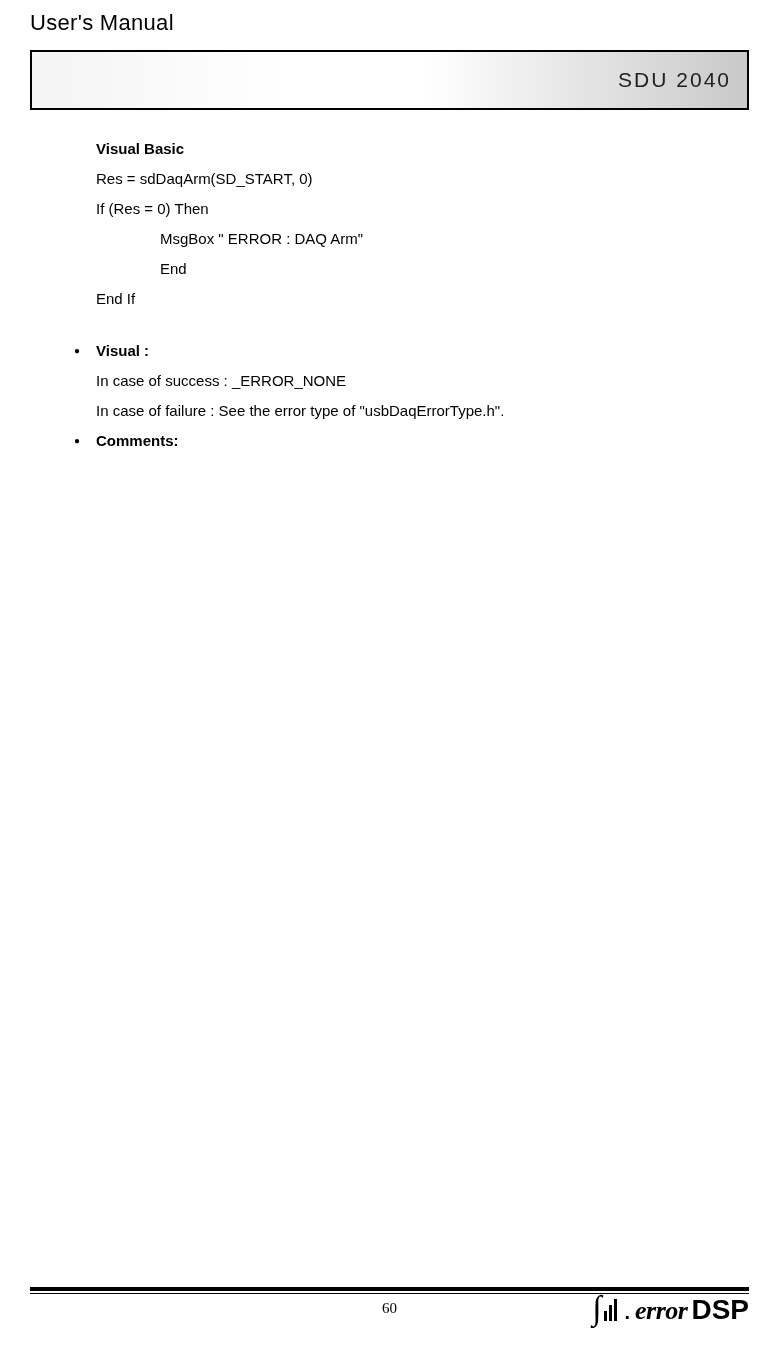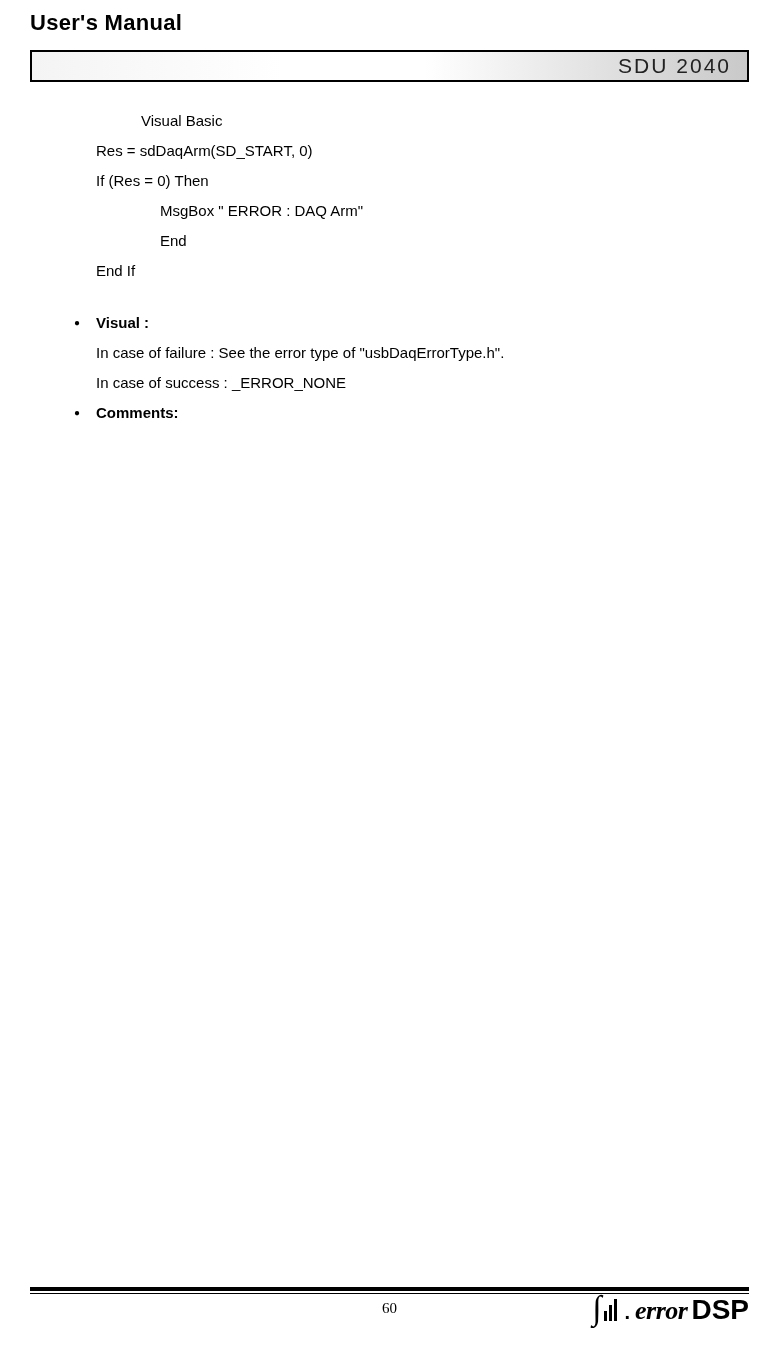--- a/index.html
+++ b/index.html
@@ -11,27 +11,27 @@
       width: 779px;
       height: 1356px;
       background: #ffffff;
       font-family: Arial, Helvetica, sans-serif;
       color: #000000;
       position: relative;
       padding: 10px 30px 20px 30px;
     }
     .page-title {
       font-size: 22px;
-      font-weight: bold;
+      font-weight: normal;
       margin-bottom: 14px;
       letter-spacing: 0.3px;
     }
     .banner {
       border: 2.5px solid #000000;
-      height: 32px;
+      height: 60px;
       display: flex;
       align-items: center;
       justify-content: flex-end;
       padding-right: 16px;
       background: linear-gradient(to right, #f4f4f4 0%, #ffffff 35%, #ffffff 55%, #c9c9c9 100%);
       margin-bottom: 24px;
     }
     .banner-text {
       font-family: Verdana, Geneva, sans-serif;
       font-size: 21px;
@@ -41,22 +41,21 @@
     .content {
       padding-left: 66px;
       padding-right: 20px;
       font-size: 15px;
       line-height: 2.0;
     }
     .code-block {
       margin-bottom: 22px;
     }
     .vb-heading {
-      font-weight: normal;
-      margin-left: 45px;
+      font-weight: bold;
     }
     .indent1 {
       padding-left: 64px;
     }
     .bullet-row {
       display: flex;
       margin-left: -26px;
       line-height: 2.0;
     }
     .bullet-dot {
@@ -164,22 +163,22 @@
     <div>If (Res = 0) Then</div>
     <div class="indent1">MsgBox " ERROR : DAQ Arm"</div>
     <div class="indent1">End</div>
     <div>End If</div>
   </div>
 
   <div class="bullet-row">
     <div class="bullet-dot">●</div>
     <div>
       <div class="bold">Visual :</div>
+      <div>In case of success : _ERROR_NONE</div>
       <div>In case of failure : See the error type of "usbDaqErrorType.h".</div>
-      <div>In case of success : _ERROR_NONE</div>
     </div>
   </div>
 
   <div class="bullet-row">
     <div class="bullet-dot">●</div>
     <div>
       <div class="bold">Comments:</div>
     </div>
   </div>
 

